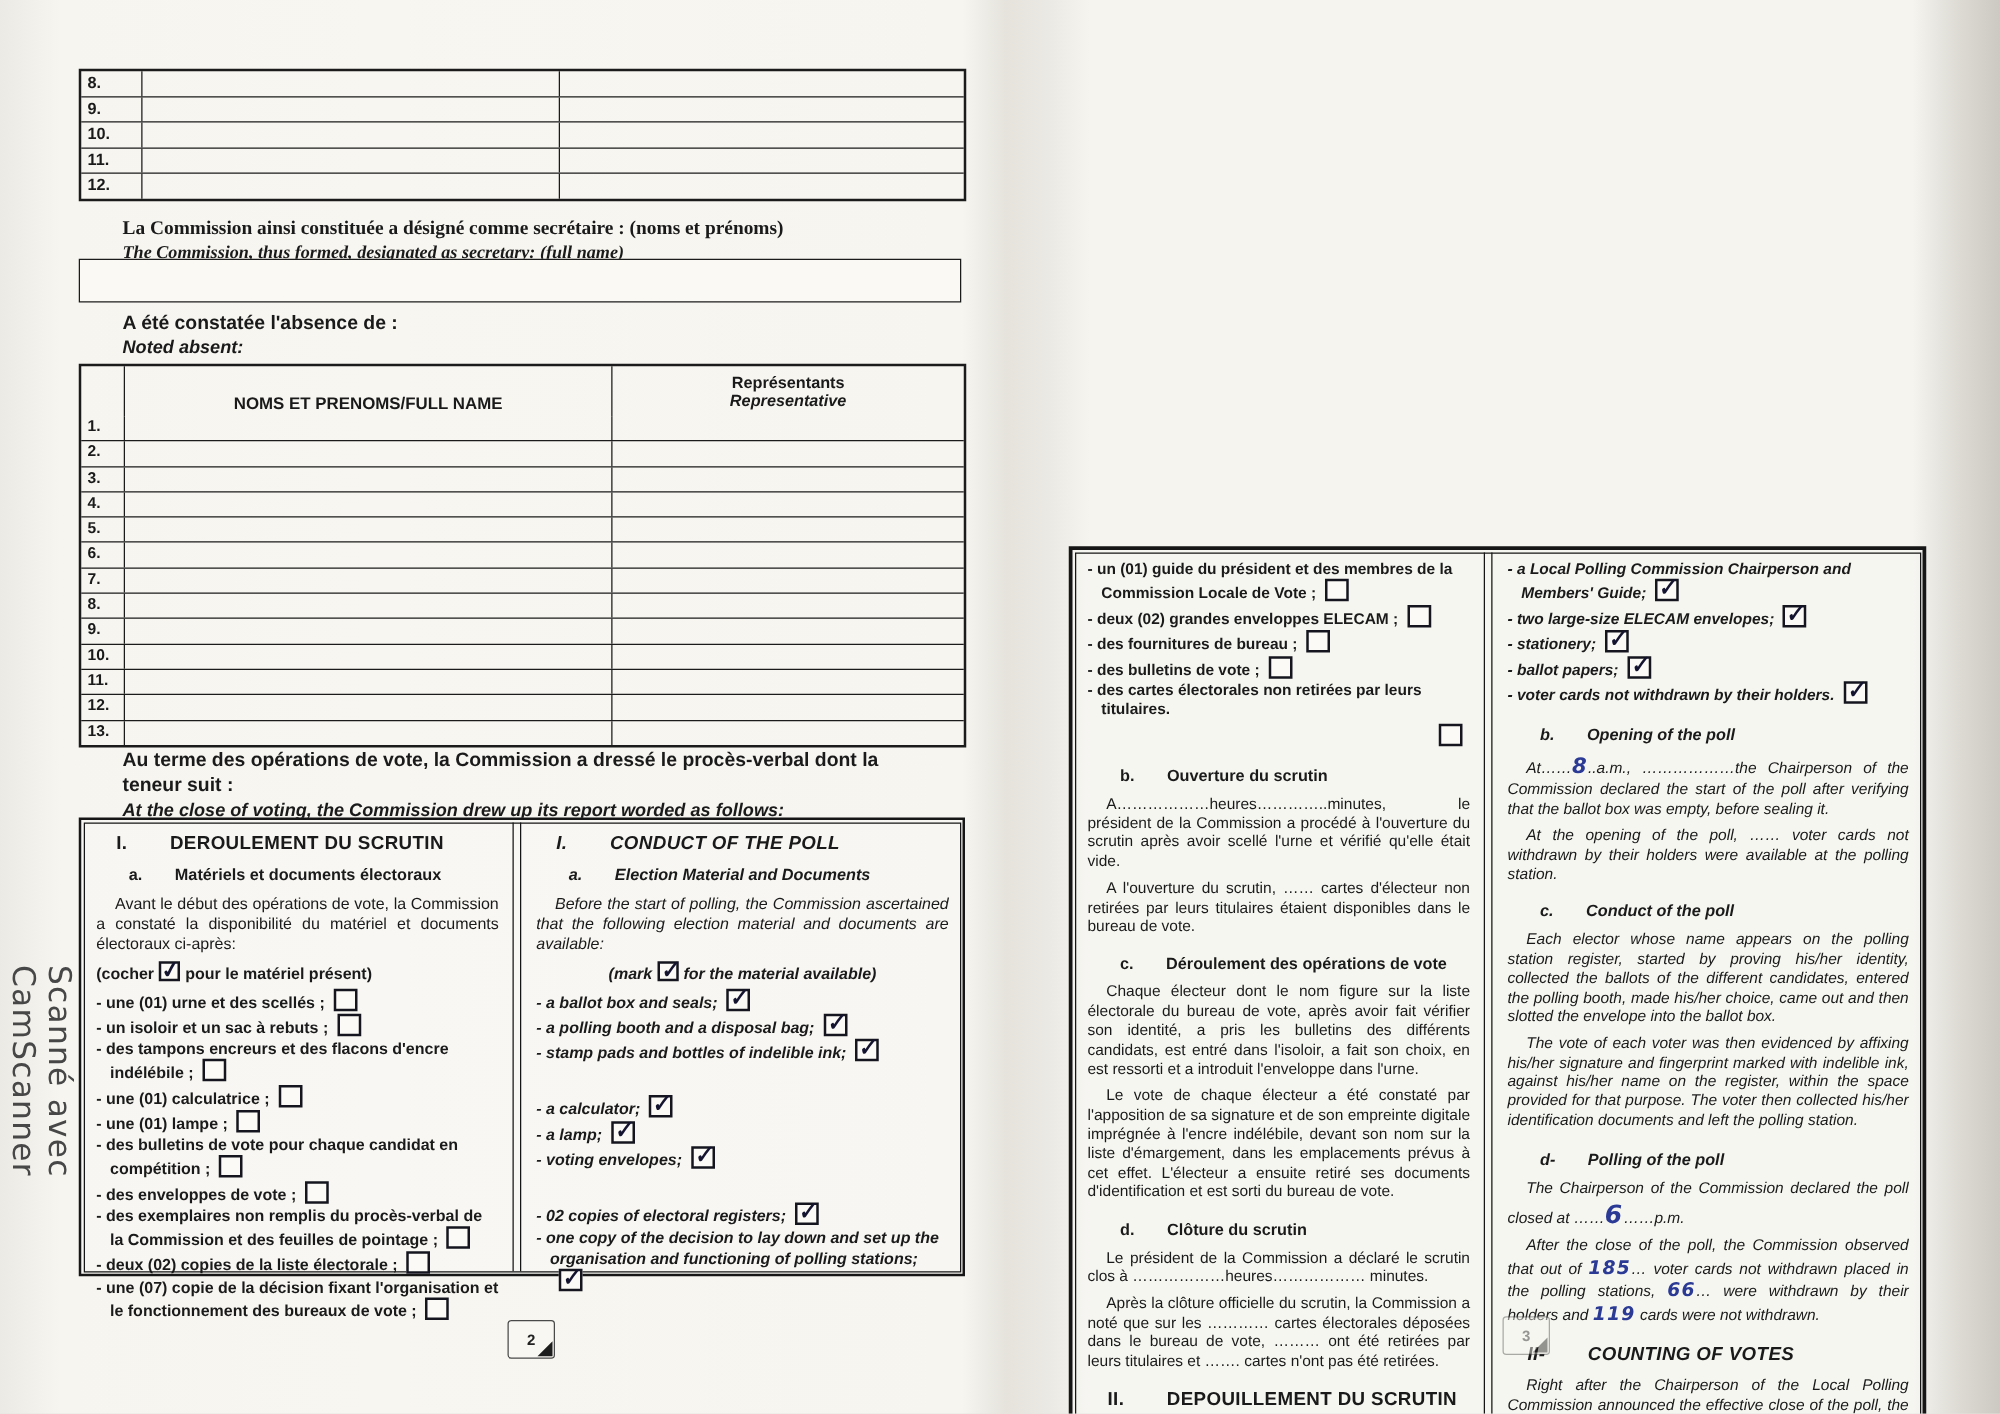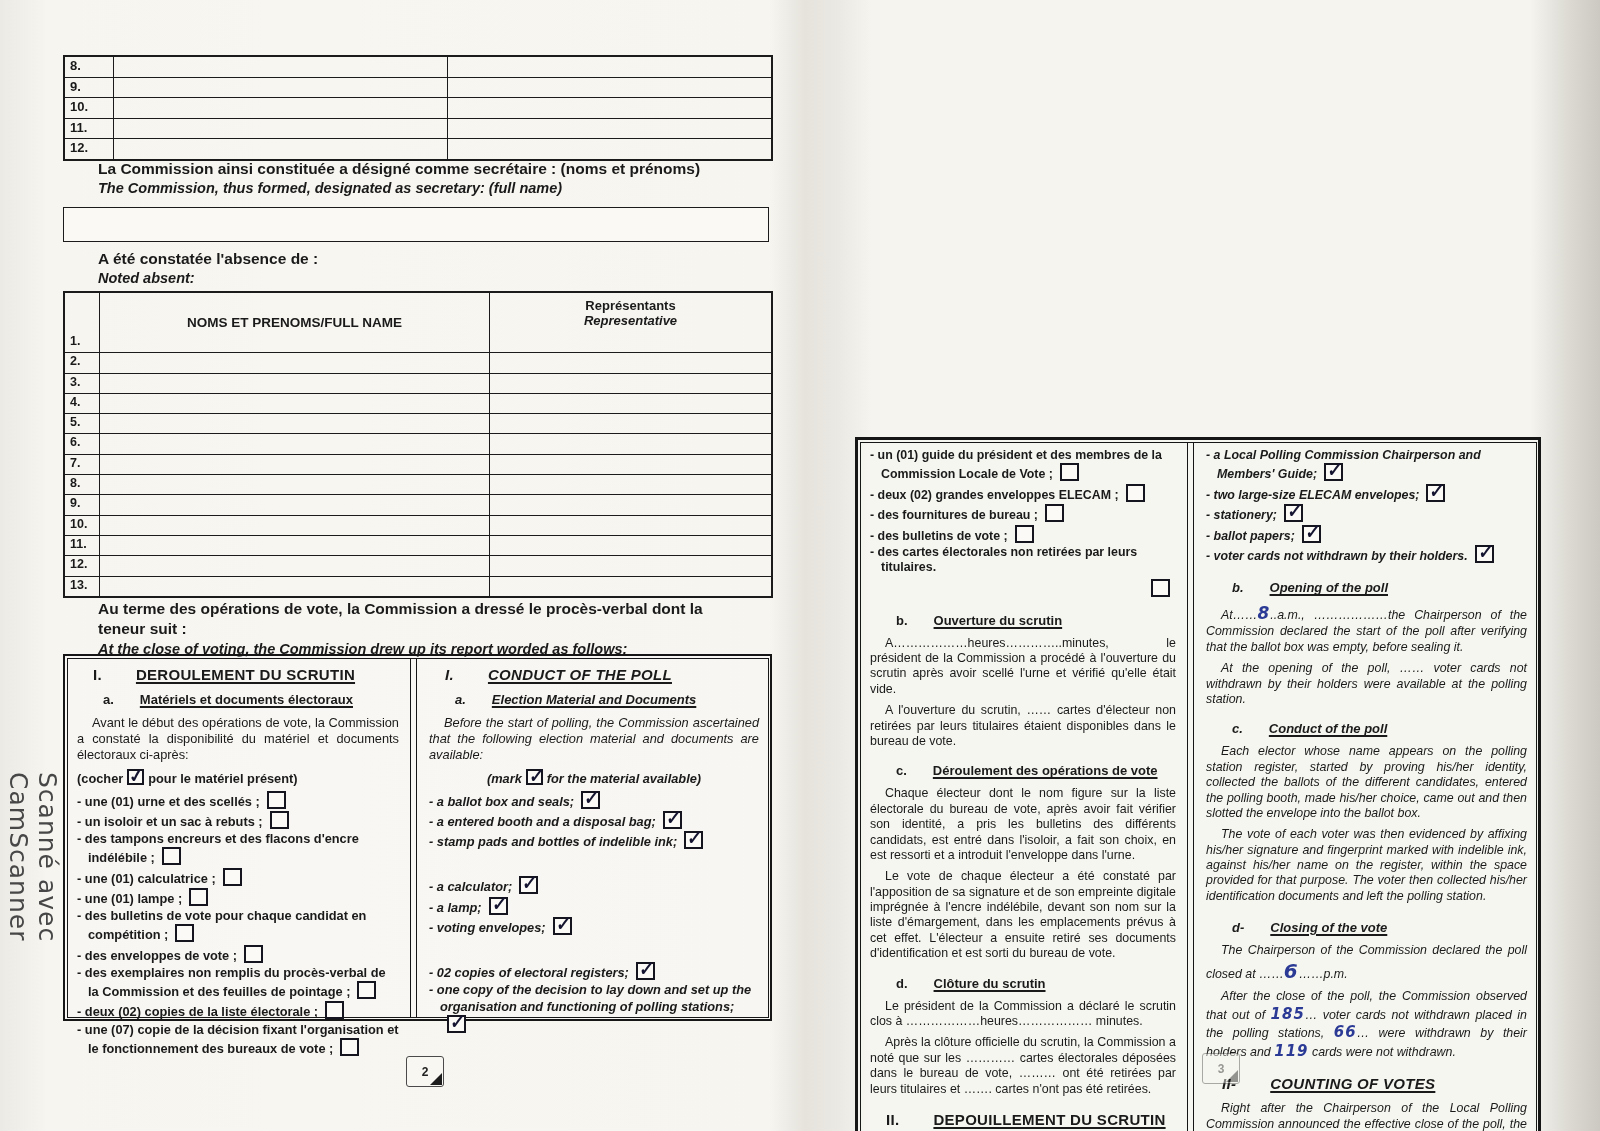--- a/index.html
+++ b/index.html
@@ -18,21 +18,21 @@
   .tc:first-child{border-left:none;}
   .tc.num{font-weight:bold;font-size:13px;}
   
   .dbl{position:relative;border:2.4px solid #161616;background:rgba(250,249,245,.35);}
   .dbl::before{content:"";position:absolute;inset:1.5px;border:1.3px solid #161616;pointer-events:none;}
   .heavy{border-width:3px;}
   .vdiv{flex:0 0 5px;border-left:1.8px solid #151515;border-right:1.8px solid #151515;margin:2px 0;}
   
   .b{font-weight:bold;}
   .i{font-style:italic;}
-  .u{text-decoration:underline;text-decoration-thickness:1.5px;text-underline-offset:2px;}
+  .u{text-decoration-thickness:1.5px;text-underline-offset:2px;}
   .just{text-align:justify;}
   .ind{text-indent:15px;}
   
   .ck{padding-left:11px;text-indent:-11px;margin:1px 0;}
   .ck.gap{margin-top:26px;}
   .cb{display:inline-block;width:15px;height:14px;border:2px solid #15151f;background:#fbfaf6;
       margin-left:7px;vertical-align:-3px;position:relative;text-indent:0;}
   .cb.small{width:13px;height:12px;vertical-align:-2px;margin:0 4px;}
   .cb.checked::after{content:"\2713";position:absolute;left:0px;top:-6px;font-size:18px;font-weight:bold;
       color:#141430;transform:rotate(-8deg);}
@@ -81,21 +81,21 @@
         <div class="tc"></div>
         <div class="tc"></div>
       </div>
       <div class="trow" style="grid-template-columns:48px 334px 1fr;height:19.5px;">
         <div class="tc num">12.</div>
         <div class="tc"></div>
         <div class="tc"></div>
       </div>
   </div>
 
-  <div class="abs" style="left:98px;top:159px;width:660px;line-height:1.3;">
+  <div class="abs" style="left:98px;top:173px;width:660px;line-height:1.3;font-family:Liberation Serif, serif;">
     <div class="b" style="font-size:15.5px;">La Commission ainsi constituée a désigné comme secrétaire : (noms et prénoms)</div>
     <div class="b i" style="font-size:14.5px;">The Commission, thus formed, designated as secretary: (full name)</div>
   </div>
 
   <div class="abs" style="left:63px;top:207px;width:704px;height:33px;border:1.8px solid #1b1b1b;background:#faf9f4;"></div>
 
   <div class="abs" style="left:98px;top:249px;line-height:1.3;">
     <div class="b" style="font-size:15.5px;">A été constatée l'absence de :</div>
     <div class="b i" style="font-size:14.5px;">Noted absent:</div>
   </div>
@@ -245,21 +245,21 @@
         </div>
         <p class="just ind b" style="font-weight:normal;">Before the start of polling, the Commission ascertained that the following election material and documents are available:</p>
         <div class="b" style="text-align:center;margin:2px 0 3px;">
           <span>(mark</span><span class="cb small checked"></span><span>for the material available)</span>
         </div>
         <div class="b">
           <div class="ck">
               <span>- a ballot box and seals;</span><span class="cb checked"></span>
             </div>
             <div class="ck">
-              <span>- a entered booth and a disposal bag;</span><span class="cb checked"></span>
+              <span>- a polling booth and a disposal bag;</span><span class="cb checked"></span>
             </div>
             <div class="ck">
               <span>- stamp pads and bottles of indelible ink;</span><span class="cb checked"></span>
             </div>
             <div class="ck gap">
               <span>- a calculator;</span><span class="cb checked"></span>
             </div>
             <div class="ck">
               <span>- a lamp;</span><span class="cb checked"></span>
             </div>
@@ -363,21 +363,21 @@
 
         <div class="sec" style="font-size:13px;margin-top:14px;">
           <span>c.</span>
           <span class="u">Conduct of the poll</span>
         </div>
         <p class="just ind">Each elector whose name appears on the polling station register, started by proving his/her identity, collected the ballots of the different candidates, entered the polling booth, made his/her choice, came out and then slotted the envelope into the ballot box.</p>
         <p class="just ind">The vote of each voter was then evidenced by affixing his/her signature and fingerprint marked with indelible ink, against his/her name on the register, within the space provided for that purpose. The voter then collected his/her identification documents and left the polling station.</p>
 
         <div class="sec" style="font-size:13px;margin-top:16px;">
           <span>d-</span>
-          <span class="u">Closing of the vote</span>
+          <span class="u">Polling of the poll</span>
         </div>
         <p class="just ind">
           <span>The Chairperson of the Commission declared the poll closed at ……</span><span class="hand" style="font-size:20px;">6</span><span>……p.m.</span>
         </p>
         <p class="just ind">
           <span>After the close of the poll, the Commission observed that out of </span><span class="hand" style="font-size:15px;">185</span><span>… voter cards not withdrawn placed in the polling stations, </span><span class="hand" style="font-size:15px;">66</span><span>… were withdrawn by their holders and </span><span class="hand" style="font-size:15px;">119</span><span> cards were not withdrawn.</span>
         </p>
 
         <div class="sec2" style="font-size:15px;margin-top:14px;">
           <span>II-</span>

